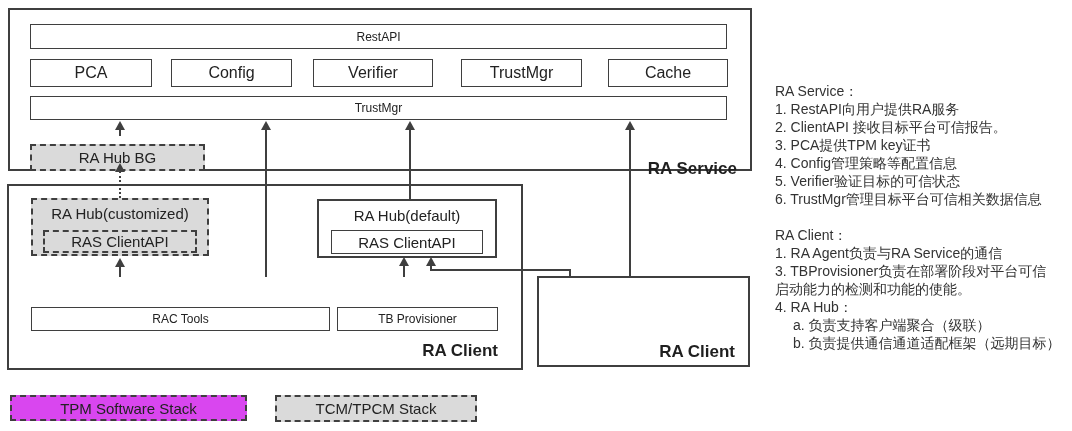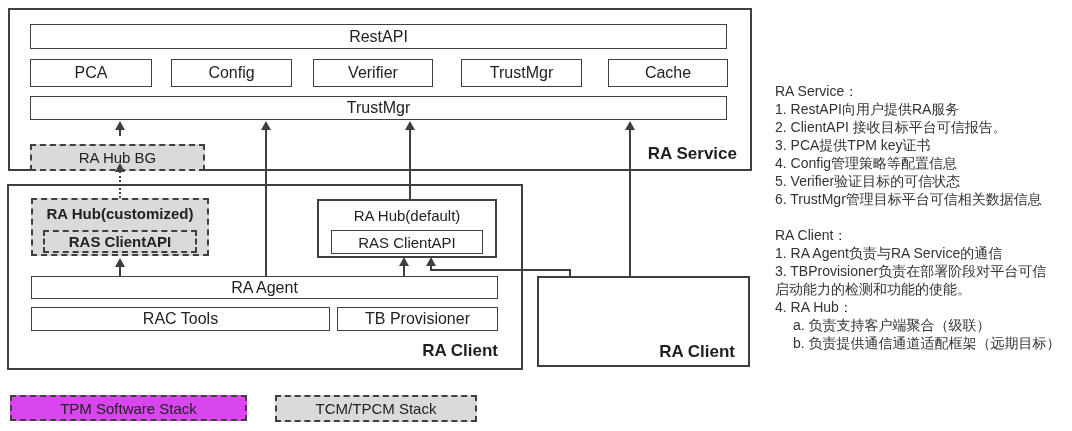--- a/index.html
+++ b/index.html
@@ -3,21 +3,21 @@
 <meta charset="utf-8">
 <style>
   html,body{margin:0;padding:0;background:#ffffff;}
   #canvas{
     position:relative;width:1072px;height:431px;background:#ffffff;
     font-family:"Liberation Sans","DejaVu Sans",sans-serif;color:#222222;
     overflow:hidden;
   }
   .box{position:absolute;box-sizing:border-box;border:2px solid #3f3f3f;background:#ffffff;}
   .bar{position:absolute;box-sizing:border-box;border:1.5px solid #3f3f3f;background:#ffffff;
-    display:flex;align-items:center;justify-content:center;font-size:16px;}
+    display:flex;align-items:center;justify-content:center;font-size:12px;}
   .module{position:absolute;box-sizing:border-box;border:1.5px solid #3f3f3f;background:#ffffff;
     top:59px;height:28px;display:flex;align-items:center;justify-content:center;font-size:16px;}
   .dashedbox{position:absolute;box-sizing:border-box;border:2px dashed #3f3f3f;
     display:flex;align-items:center;justify-content:center;font-size:15px;}
   .grayfill{background:#dadada;}
   .boldlabel{position:absolute;font-weight:bold;font-size:17px;color:#1f1f1f;text-align:right;}
   .vline{position:absolute;width:2px;background:#3f3f3f;}
   .hline{position:absolute;height:2px;background:#3f3f3f;}
   .vdotted{position:absolute;width:0;border-left:2px dotted #3f3f3f;}
   .arrowhead{position:absolute;width:0;height:0;
@@ -58,41 +58,38 @@
   </div>
 
   <div class="bar" style="left:30px;top:96px;width:697px;height:24px;">
     <span>TrustMgr</span>
   </div>
 
   <div class="dashedbox grayfill" style="left:30px;top:135px;width:175px;height:27px;margin-top:9px;">
     <span>RA Hub BG</span>
   </div>
 
-  <div class="boldlabel" style="left:580px;top:144px;width:157px;">RA Service</div>
+  <div class="boldlabel" style="left:580px;top:159px;width:157px;">RA Service</div>
 
   <div class="box" style="left:7px;top:184px;width:516px;height:186px;"></div>
 
-  <div class="dashedbox grayfill" style="left:31px;top:198px;width:178px;height:58px;font-weight:bold;">
+  <div class="dashedbox grayfill" style="left:31px;top:198px;width:178px;height:58px;">
     <div class="hublabel" style="top:5px;">RA Hub(customized)</div>
     <div class="innerapi" style="left:10px;top:30px;width:154px;height:23px;border:2px dashed #3f3f3f;">
       <span>RAS ClientAPI</span>
     </div>
   </div>
 
   <div class="box" style="left:317px;top:199px;width:180px;height:59px;">
     <div class="hublabel" style="top:6px;">RA Hub(default)</div>
     <div class="innerapi" style="left:12px;top:29px;width:152px;height:24px;border:1.5px solid #3f3f3f;background:#fff;">
       <span>RAS ClientAPI</span>
     </div>
   </div>
 
-  <div class="bar" style="left:31px;top:276px;width:467px;height:23px;">
-    <span>RA Agent</span>
-  </div>
 
   <div class="bar" style="left:31px;top:307px;width:299px;height:24px;">
     <span>RAC Tools</span>
   </div>
   <div class="bar" style="left:337px;top:307px;width:161px;height:24px;">
     <span>TB Provisioner</span>
   </div>
 
   <div class="boldlabel" style="left:350px;top:341px;width:148px;">RA Client</div>
 

